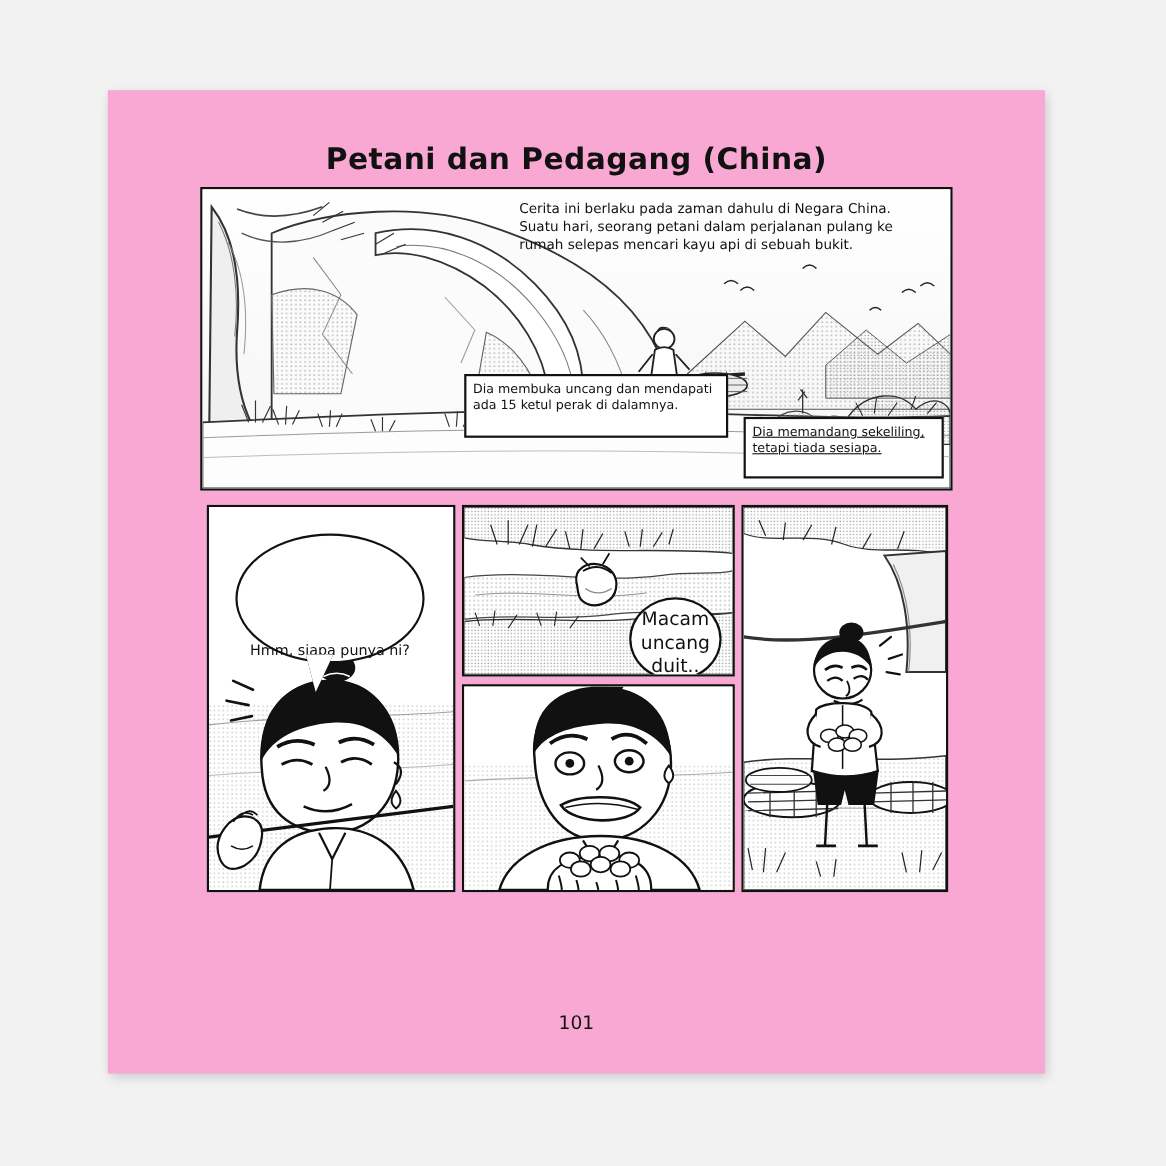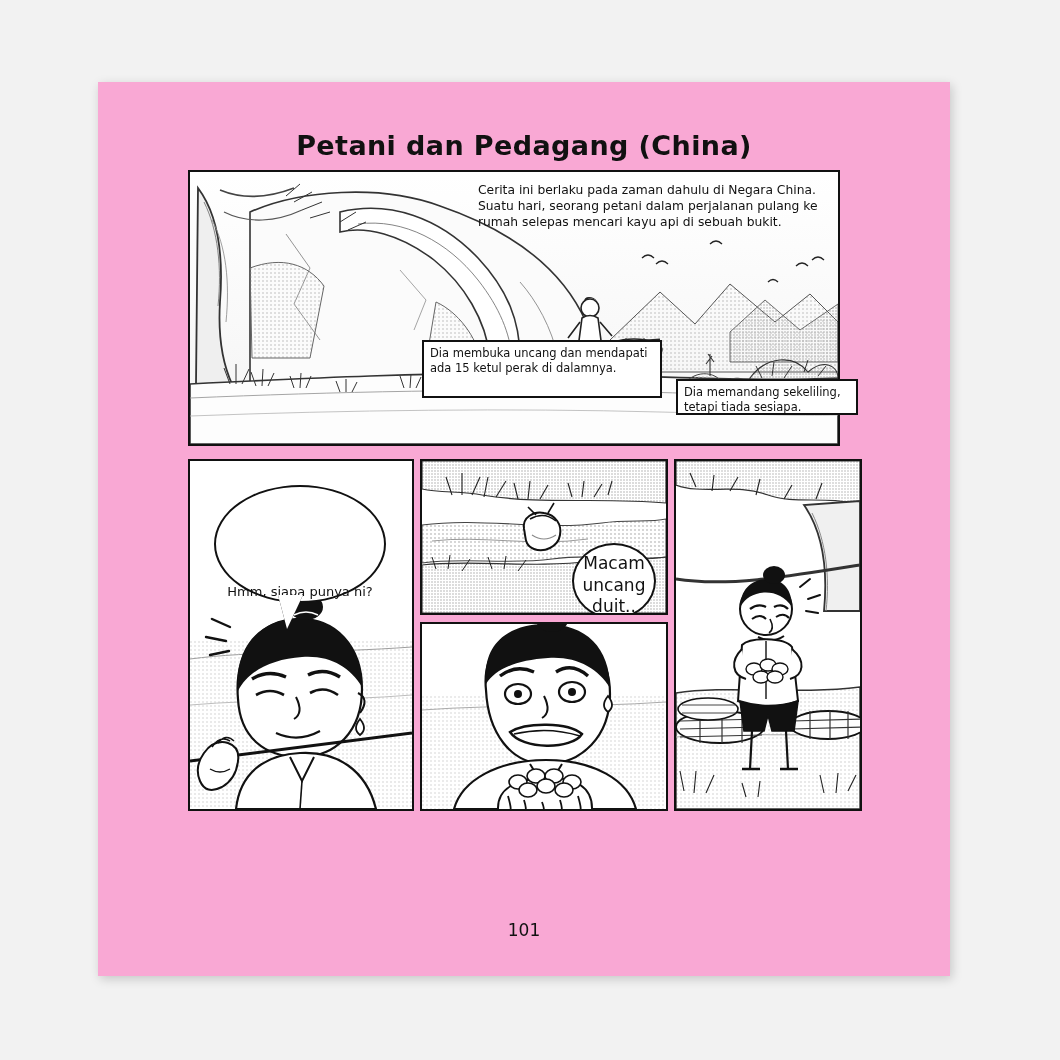--- a/index.html
+++ b/index.html
@@ -57,21 +57,21 @@
   }
 
   
   .panel {
     position: absolute;
     border: 2.5px solid #111;
     background: #ffffff;
     overflow: hidden;
   }
 
-  #panel-1 { left: 90px;  top: 88px;  width: 648px; height: 272px; }
+  #panel-1 { left: 84px;  top: 88px;  width: 648px; height: 272px; padding-left: 32px; }
   #panel-2 { left: 90px;  top: 377px; width: 222px; height: 348px; }
   #panel-3 { left: 322px; top: 377px; width: 244px; height: 152px; }
   #panel-4 { left: 322px; top: 540px; width: 244px; height: 185px; }
   #panel-5 { left: 576px; top: 377px; width: 184px; height: 348px; }
 
   
   .art { position: absolute; inset: 0; }
   .art svg { display: block; width: 100%; height: 100%; }
 
   
@@ -98,21 +98,21 @@
   }
 
   
   #caption-1 {
     left: 288px;
     top: 10px;
     width: 348px;
   }
 
   #caption-2 { left: 324px; top: 258px; width: 240px; height: 58px; }
-  #caption-3 { left: 578px; top: 297px; width: 182px; height: 36px; }
+  #caption-3 { left: 578px; top: 297px; width: 182px; height: 56px; text-decoration: underline; }
 
   
   .balloon {
     position: absolute;
     background: #ffffff;
     border: 2.5px solid #111;
     border-radius: 50%;
     display: flex;
     align-items: flex-end;
     justify-content: center;

